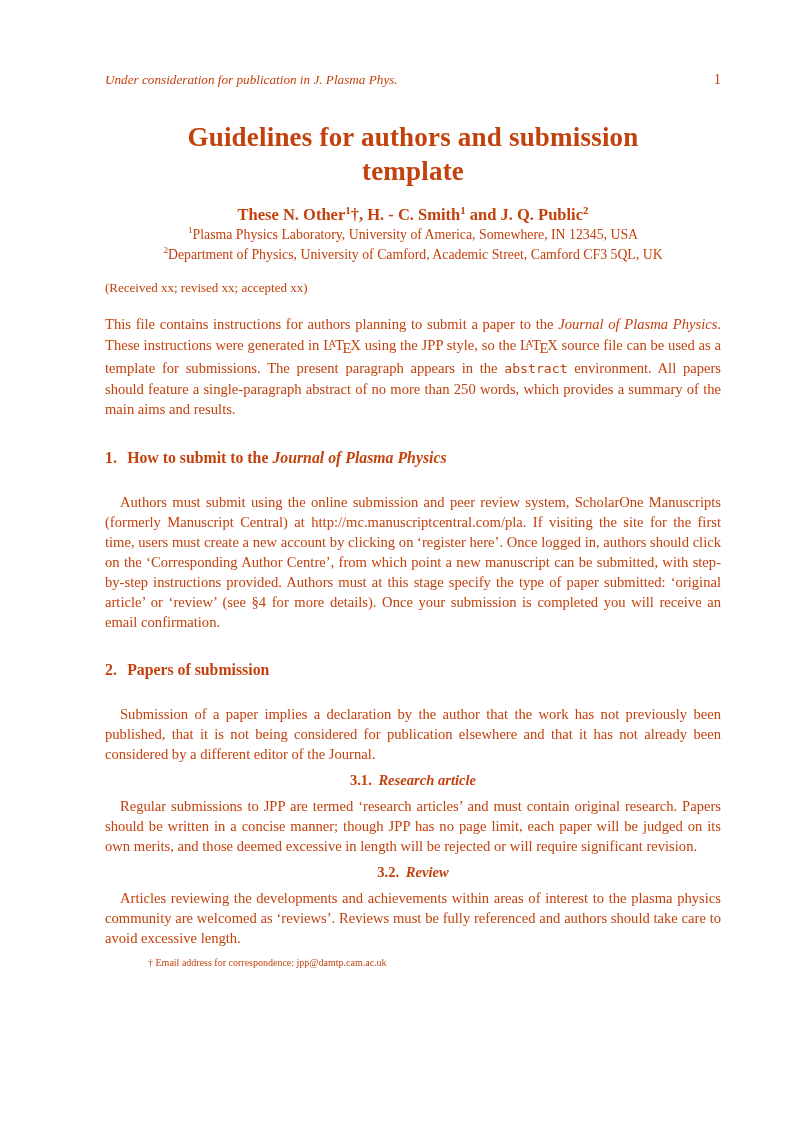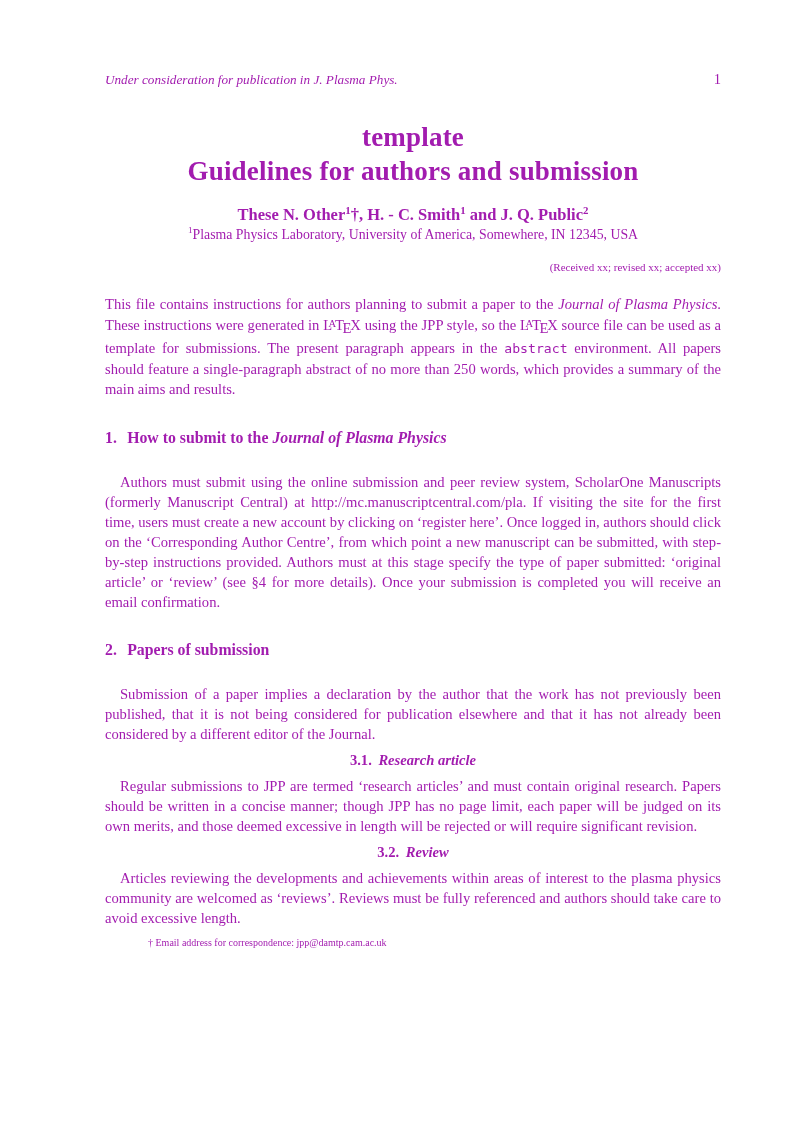--- a/index.html
+++ b/index.html
@@ -2,21 +2,21 @@
 <html><head>
 <meta charset="utf-8">
 <style>
   * { margin: 0; padding: 0; box-sizing: border-box; }
   html, body { background: #ffffff; }
   .page {
     position: relative;
     width: 776px;
     height: 1127px;
     background: #ffffff;
-    color: #a21caf;
+    color: #c2410c;
     font-family: "Liberation Serif", serif;
     overflow: hidden;
     margin: 0 auto;
   }
   .content {
     position: absolute;
     left: 96px;
     top: 0;
     width: 616px;
   }
@@ -50,22 +50,22 @@
     font-weight: bold;
   }
   
   .affils {
     text-align: center;
     font-size: 13.8px;
     line-height: 20px;
   }
   .received {
     margin-top: 14px;
-    text-align: right;
-    font-size: 11px;
+    text-align: left;
+    font-size: 13px;
     line-height: 17px;
   }
   
   .para {
     font-size: 14.6px;
     line-height: 20px;
     text-align: justify;
   }
   .abstract { margin-top: 18px; }
   .indent { text-indent: 15px; }
@@ -123,28 +123,29 @@
 
 <div class="page">
   <div class="content">
 
     <div class="runhead">
       <span class="rh-title">Under consideration for publication in J. Plasma Phys.</span>
       <span class="rh-page">1</span>
     </div>
 
     <h1 class="title">
+        <span class="tline">Guidelines for authors and submission</span>
         <span class="tline">template</span>
-        <span class="tline">Guidelines for authors and submission</span>
       </h1>
 
     <div class="authors"><span class="">These N. Other</span><span class="sup">1</span><span class="">†, H. - C. Smith</span><span class="sup">1</span><span class=""> and J. Q. Public</span><span class="sup">2</span></div>
 
     <div class="affils">
       <div><span class="sup">1</span><span>Plasma Physics Laboratory, University of America, Somewhere, IN 12345, USA</span></div>
+      <div><span class="sup">2</span><span>Department of Physics, University of Camford, Academic Street, Camford CF3 5QL, UK</span></div>
     </div>
 
     <div class="received">(Received xx; revised xx; accepted xx)</div>
 
     <p class="para abstract"><span class="">This file contains instructions for authors planning to submit a paper to the </span><span class="it">Journal of Plasma Physics</span><span class="">. These instructions were generated in </span><span class="latex"><span>L</span><span class="la">A</span><span>T</span><span class="le">E</span><span>X</span></span><span class=""> using the JPP style, so the </span><span class="latex"><span>L</span><span class="la">A</span><span>T</span><span class="le">E</span><span>X</span></span><span class=""> source file can be used as a template for submissions. The present paragraph appears in the </span><span class="tt">abstract</span><span class=""> environment. All papers should feature a single-paragraph abstract of no more than 250 words, which provides a summary of the main aims and results.</span></p>
 
     <h2 class="sechead mt-sec1"><span class="secnum">1.</span><span class="">How to submit to the </span><span class="bit">Journal of Plasma Physics</span></h2>
     <p class="para indent mt-p1">Authors must submit using the online submission and peer review system, ScholarOne Manuscripts (formerly Manuscript Central) at http://mc.manuscriptcentral.com/pla. If visiting the site for the first time, users must create a new account by clicking on ‘register here’. Once logged in, authors should click on the ‘Corresponding Author Centre’, from which point a new manuscript can be submitted, with step-by-step instructions provided. Authors must at this stage specify the type of paper submitted: ‘original article’ or ‘review’ (see §4 for more details). Once your submission is completed you will receive an email confirmation.</p>
 
     <h2 class="sechead mt-sec2"><span class="secnum">2.</span><span class="">Papers of submission</span></h2>

